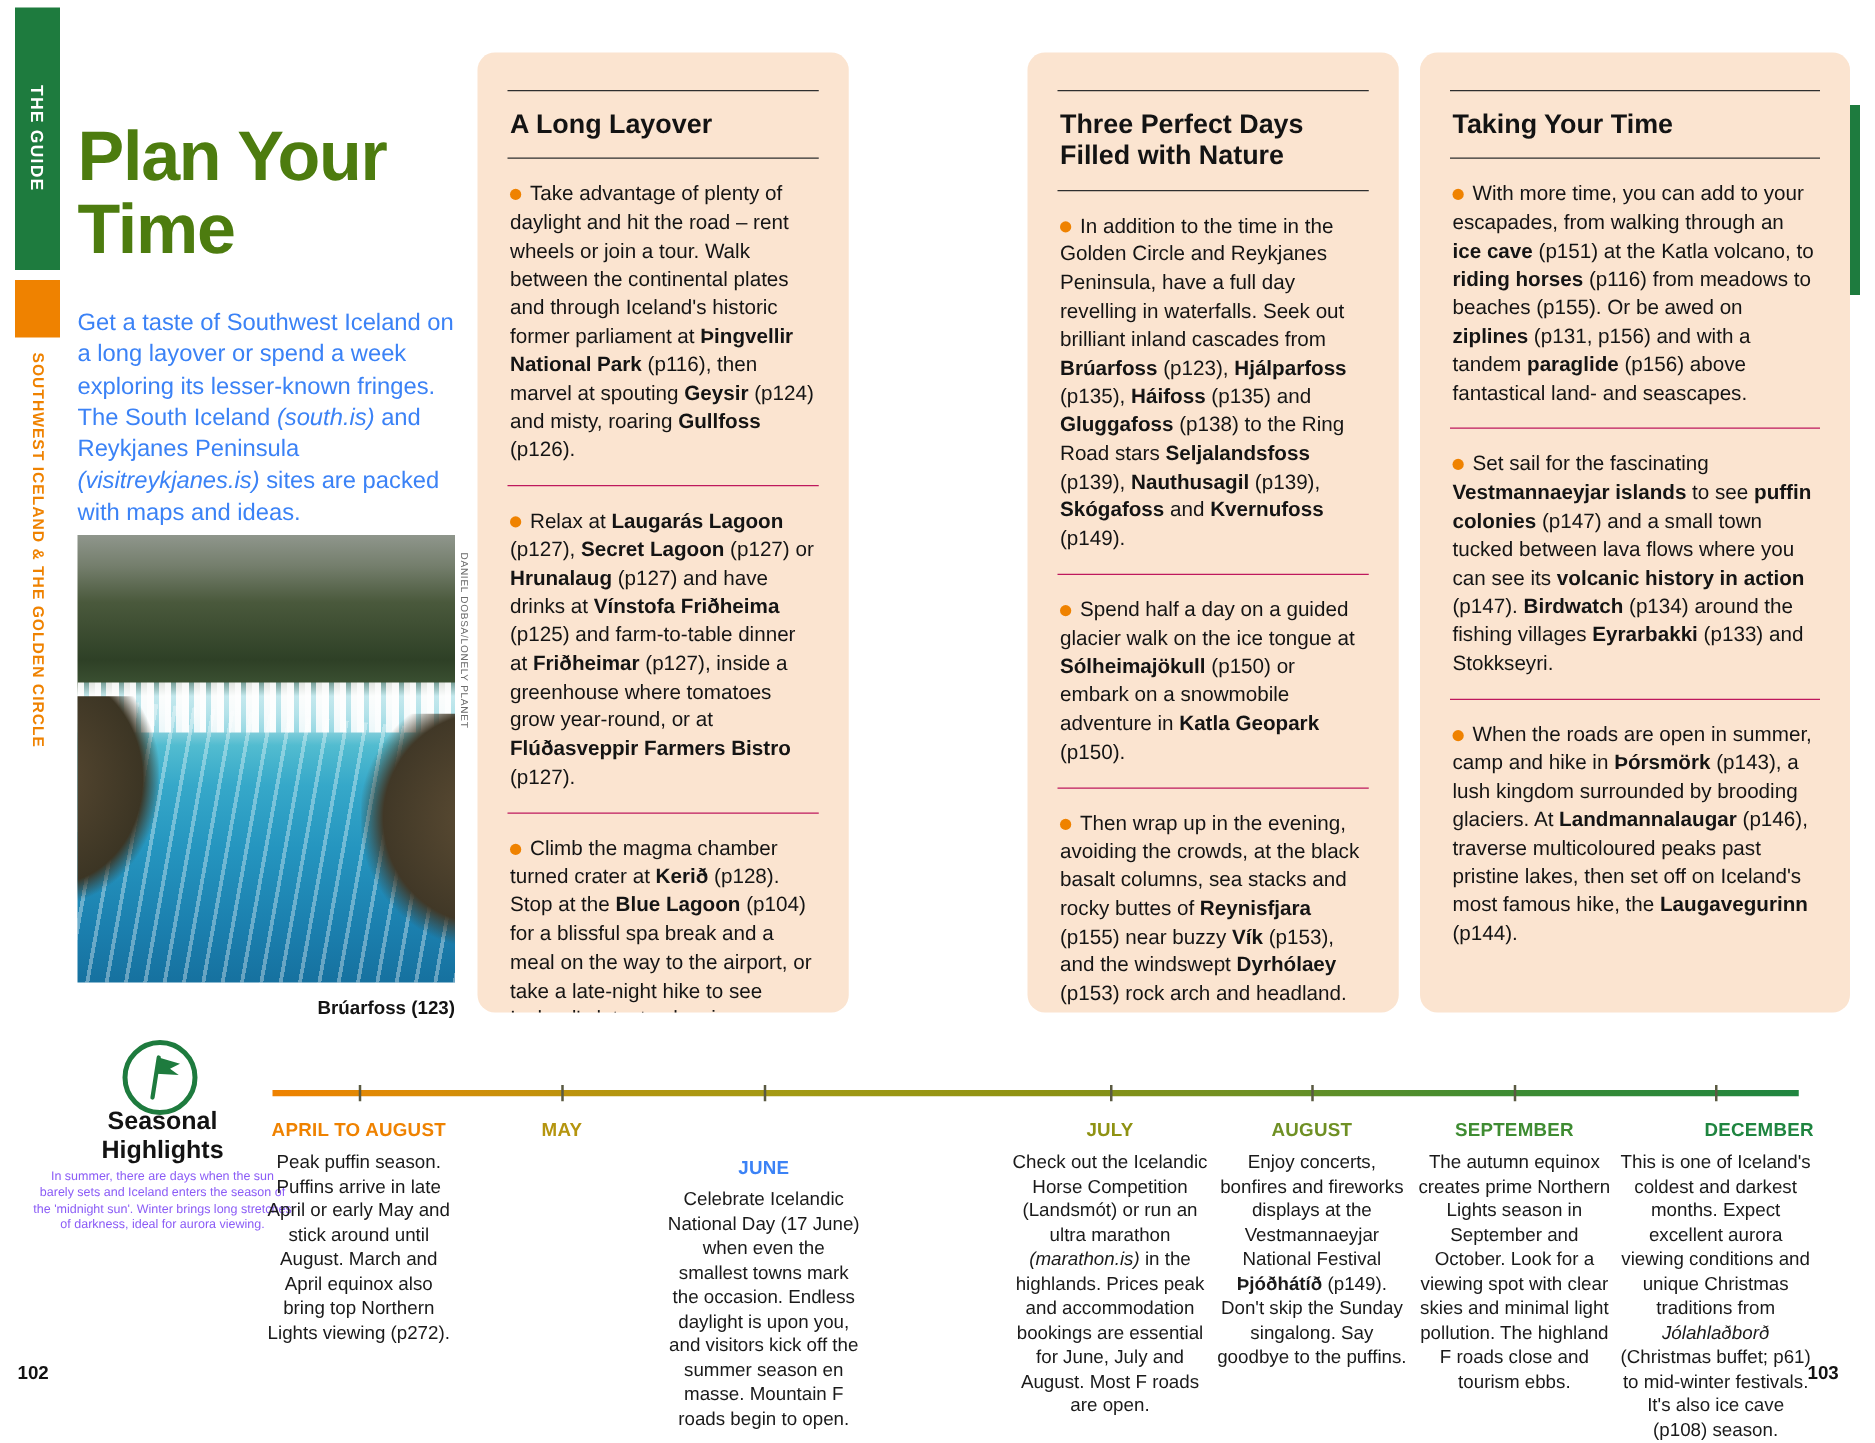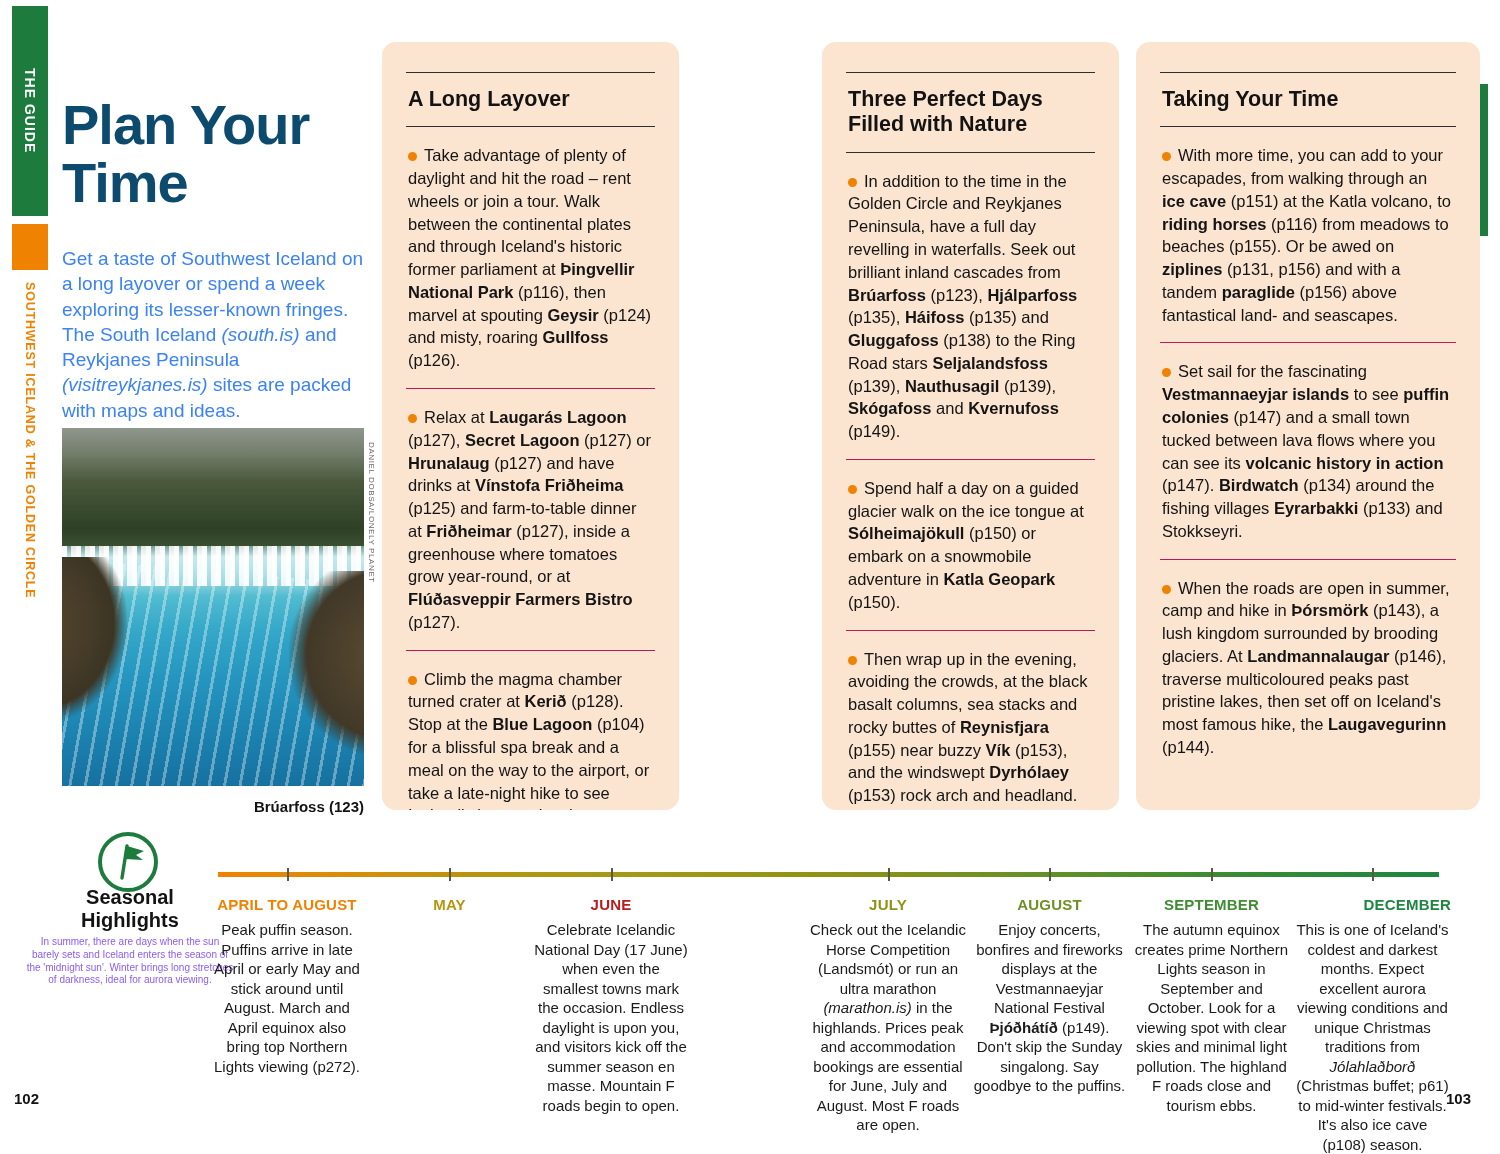--- a/index.html
+++ b/index.html
@@ -12,21 +12,21 @@
               background:#1e7b3e; }
   .rail-tab .vtext { writing-mode:vertical-rl; color:#ffffff; font-weight:700; font-size:14px;
                      letter-spacing:1px; }
   .rail-square { position:absolute; background:#ef8200; }
   .rail-section { position:absolute; display:flex; justify-content:center; }
   .rail-section .vtext { writing-mode:vertical-rl; color:#ef8200; font-weight:700; font-size:12.5px;
                          letter-spacing:0.8px; white-space:nowrap; }
 
   
   .main-title { position:absolute; left:62px; top:96px; font-size:56px; line-height:1.04;
-                font-weight:600; letter-spacing:-1px; color:#0c4a6e; width:320px; }
+                font-weight:600; letter-spacing:-1px; color:#4d7c0f; width:320px; }
   .intro-par { position:absolute; left:62px; top:246px; width:304px; font-size:19px; line-height:1.33; color:#3b82f6; }
 
   .photo { position:absolute; left:62px; top:428px; width:302px; height:358px; overflow:hidden;
            background:linear-gradient(180deg,#8f968c 0%,#747e6c 7%,#4a593c 15%,#2e4026 28%,#3a4f31 33%,
            #e4f1ef 36%,#bfe4e8 40%,#52bcd0 47%,#36a8c9 56%,#2595bf 70%,#1b7fae 88%,#16719f 100%); }
   .photo .cascade { position:absolute; left:0; right:0; top:33%; height:11%;
            background:repeating-linear-gradient(90deg, rgba(255,255,255,.95) 0 5px,
              rgba(170,225,235,.55) 5px 9px, rgba(255,255,255,.85) 9px 14px); }
   .photo .streaks { position:absolute; left:-15%; right:-15%; top:40%; bottom:-5%;
            background:repeating-linear-gradient(100deg, rgba(255,255,255,.35) 0 3px,
@@ -150,21 +150,21 @@
   </div>
 
   <div class="month-col" style="left:214px; width:146px;">
     <div class="month-label" style="color: rgb(239, 130, 0);">APRIL TO AUGUST</div>
     <div class="month-body"><span>Peak puffin season. Puffins arrive in late April or early May and stick around until August. March and April equinox also bring top Northern Lights viewing (p272).</span></div>
   </div>
   <div class="month-col" style="left:372px; width:155px;">
     <div class="month-label" style="color: rgb(181, 149, 15);">MAY</div>
   </div>
   <div class="month-col" style="left:533px; width:156px;">
-    <div class="month-label" style="color: #b91c1c;">JUNE</div>
+    <div class="month-label" style="color: #3b82f6; margin-top: 30px;">JUNE</div>
     <div class="month-body"><span>Celebrate Icelandic National Day (17 June) when even the smallest towns mark the occasion. Endless daylight is upon you, and visitors kick off the summer season en masse. Mountain F roads begin to open.</span></div>
   </div>
   <div class="month-col" style="left:808px; width:160px;">
     <div class="month-label" style="color: rgb(143, 146, 19);">JULY</div>
     <div class="month-body"><span>Check out the Icelandic Horse Competition (Landsmót) or run an ultra marathon </span><span style="font-style: italic;">(marathon.is)</span><span> in the highlands. Prices peak and accommodation bookings are essential for June, July and August. Most F roads are open.</span></div>
   </div>
   <div class="month-col" style="left:972px; width:155px;">
     <div class="month-label" style="color: rgb(111, 144, 36);">AUGUST</div>
     <div class="month-body"><span>Enjoy concerts, bonfires and fireworks displays at the Vestmannaeyjar National Festival </span><span style="font-weight: 700;">Þjóðhátíð</span><span> (p149). Don't skip the Sunday singalong. Say goodbye to the puffins.</span></div>
   </div>

